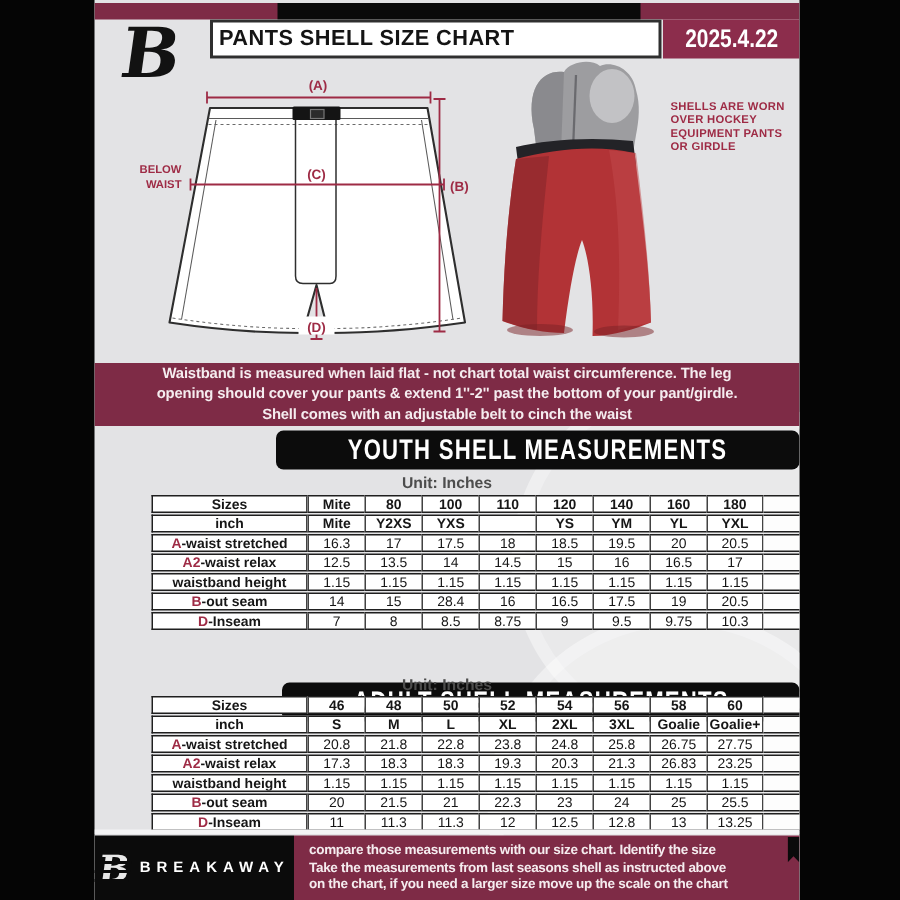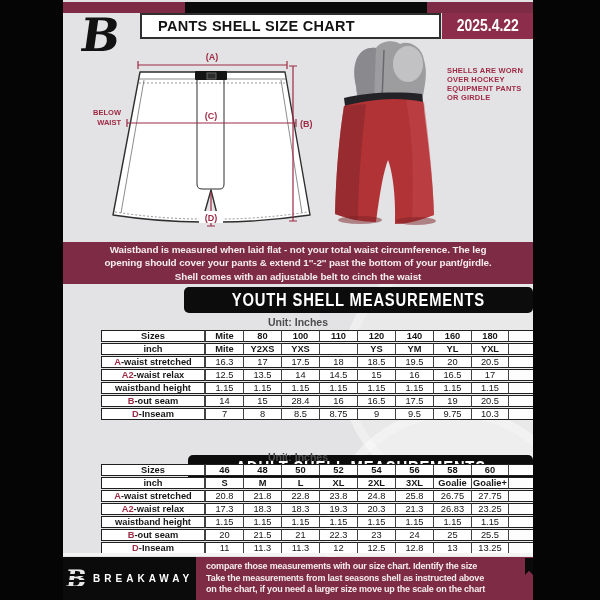--- a/index.html
+++ b/index.html
@@ -20,21 +20,21 @@
   .top-strip .blk{position:absolute;left:122px;top:0;width:242px;height:12px;background:#0a0a0a;}
 
   
   .logo{left:18px;top:11px;width:56px;height:50px;}
   .logo-b{position:relative;display:inline-block;font-family:"DejaVu Serif","Liberation Serif",serif;
           font-weight:bold;font-size:46px;line-height:48px;transform:skewX(-8deg);color:#121212;}
   .logo-b .slit{position:absolute;left:-6px;width:118%;height:3px;background:var(--bg);}
   .slit.s1{top:14px;} .slit.s2{top:26px;} .slit.s3{top:38px;}
   .title-box{left:77px;top:13px;width:301px;height:26px;background:#fff;border:2px solid #2f2f2f;
              box-sizing:border-box;display:flex;align-items:center;}
-  .title-box span{padding-left:16px;font-size:14.5px;font-weight:bold;letter-spacing:.3px;color:#141414;}
+  .title-box span{padding-left:4px;font-size:14.5px;font-weight:bold;letter-spacing:.3px;color:#141414;}
   .date-box{left:379px;top:13px;width:91px;height:26px;background:var(--maroonBright);
             display:flex;align-items:center;justify-content:center;}
   .date-box span{color:#fff;font-weight:bold;font-size:17px;letter-spacing:0;display:inline-block;transform:scaleX(.82);}
 
   
   .diagram{left:28px;top:36px;}
   .pantsart{left:271px;top:38px;}
   .photo-caption{left:384px;top:66px;width:86px;color:var(--red);font-size:7.5px;font-weight:bold;
                  line-height:9px;letter-spacing:.2px;}
   .mline{stroke:var(--red);stroke-width:1.2;fill:none;}
@@ -166,21 +166,21 @@
     </svg>
 
     <div class="z photo-caption">
       <div>SHELLS ARE WORN</div>
       <div>OVER HOCKEY</div>
       <div>EQUIPMENT PANTS</div>
       <div>OR GIRDLE</div>
     </div>
 
     <div class="z notice">
-      <div>Waistband is measured when laid flat - not your total waist circumference. The leg</div>
+      <div>Waistband is measured when laid flat - not chart total waist circumference. The leg</div>
       <div>opening should cover your pants &amp; extend 1''-2'' past the bottom of your pant/girdle.</div>
       <div>Shell comes with an adjustable belt to cinch the waist</div>
     </div>
 
     <div class="z section-hdr sh-youth">
       <div class="box">
           <span>YOUTH SHELL MEASUREMENTS</span>
         </div>
     </div>
     <div class="z unit u1">Unit: Inches</div>

